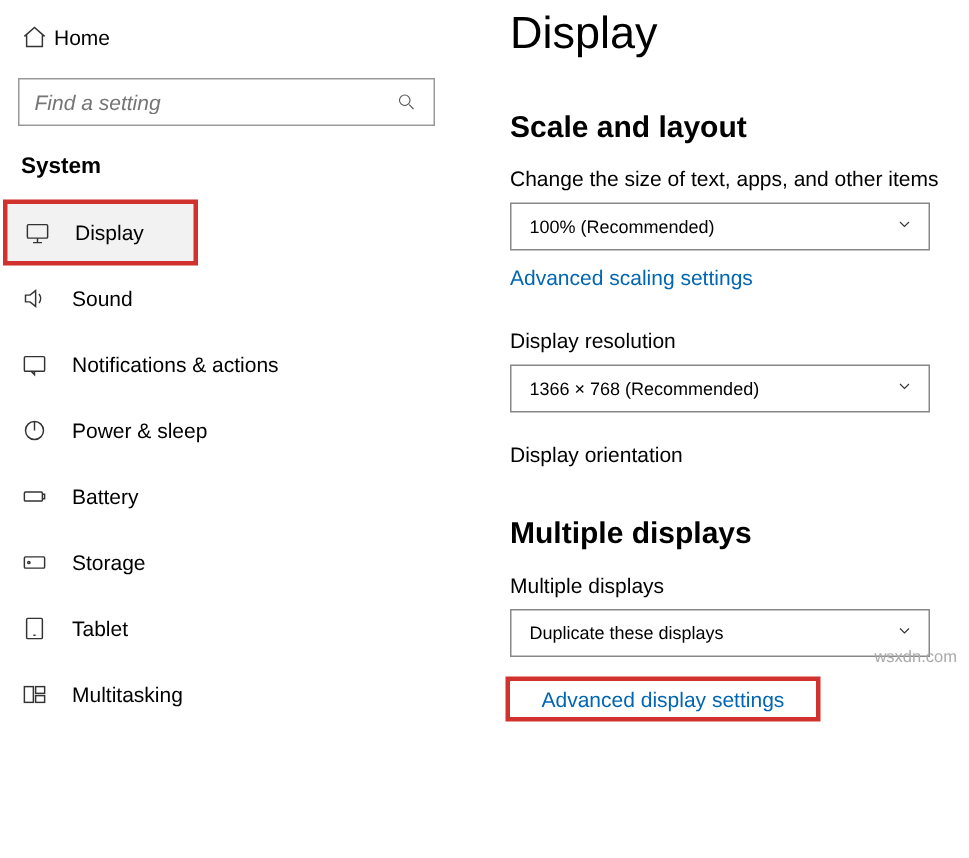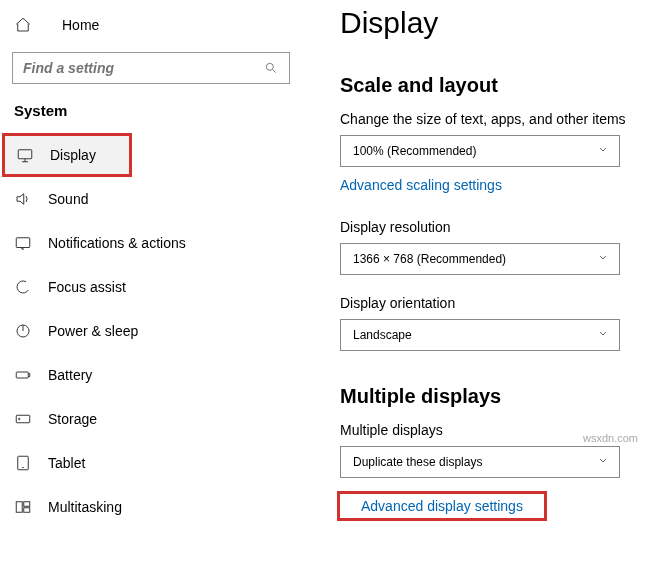--- a/index.html
+++ b/index.html
@@ -14,21 +14,21 @@
   display: flex;
 }
 .sidebar {
   width: 302px;
   padding: 8px 0 0 0;
   background: #fff;
 }
 .home-row {
   display: flex;
   align-items: center;
-  gap: 30px;
+  gap: 4px;
   padding: 8px 14px;
   cursor: pointer;
 }
 .icon {
   width: 18px;
   height: 18px;
   display: inline-flex;
   align-items: center;
   justify-content: center;
   flex-shrink: 0;
@@ -39,21 +39,20 @@
   position: relative;
 }
 .search-input {
   width: 100%;
   border: 1px solid #999;
   padding: 7px 30px 7px 10px;
   font-size: 14px;
   font-style: italic;
   color: #3b82f6;
   background: #fff;
-  font-weight: bold;
 }
 .search-icon {
   position: absolute;
   right: 10px;
   top: 50%;
   transform: translateY(-50%);
 }
 .search-icon svg { width: 14px; height: 14px; stroke: #555; }
 .section-label {
   font-weight: 600;
@@ -179,28 +178,20 @@
   <div class="nav-item">
     <span class="icon">
       <svg viewBox="0 0 24 24">
           <rect x="3" y="5" width="18" height="13" rx="1"></rect>
           <path d="M9 18 L12 21 L12 18"></path>
         </svg>
     </span>
     <span>Notifications &amp; actions</span>
   </div>
 
-  <div class="nav-item">
-    <span class="icon">
-      <svg viewBox="0 0 24 24">
-          <path d="M16 5 A8 8 0 1 0 19 16"></path>
-        </svg>
-    </span>
-    <span>Focus assist</span>
-  </div>
 
   <div class="nav-item">
     <span class="icon">
       <svg viewBox="0 0 24 24">
           <circle cx="12" cy="12" r="8"></circle>
           <path d="M12 4 V12"></path>
         </svg>
     </span>
     <span>Power &amp; sleep</span>
   </div>
@@ -266,26 +257,20 @@
   <div class="field-label">Display resolution</div>
   <div class="dropdown">
     <span>1366 × 768 (Recommended)</span>
     <span class="chev"><svg viewBox="0 0 24 24">
           <path d="M6 9 L12 15 L18 9"></path>
         </svg></span>
   </div>
 
   <div class="spacer-sm"></div>
   <div class="field-label">Display orientation</div>
-  <div class="dropdown">
-    <span>Landscape</span>
-    <span class="chev"><svg viewBox="0 0 24 24">
-          <path d="M6 9 L12 15 L18 9"></path>
-        </svg></span>
-  </div>
 
   <h2>Multiple displays</h2>
   <div class="field-label">Multiple displays</div>
   <div class="dropdown">
     <span>Duplicate these displays</span>
     <span class="chev"><svg viewBox="0 0 24 24">
           <path d="M6 9 L12 15 L18 9"></path>
         </svg></span>
   </div>
   <div class="spacer-md"></div>

